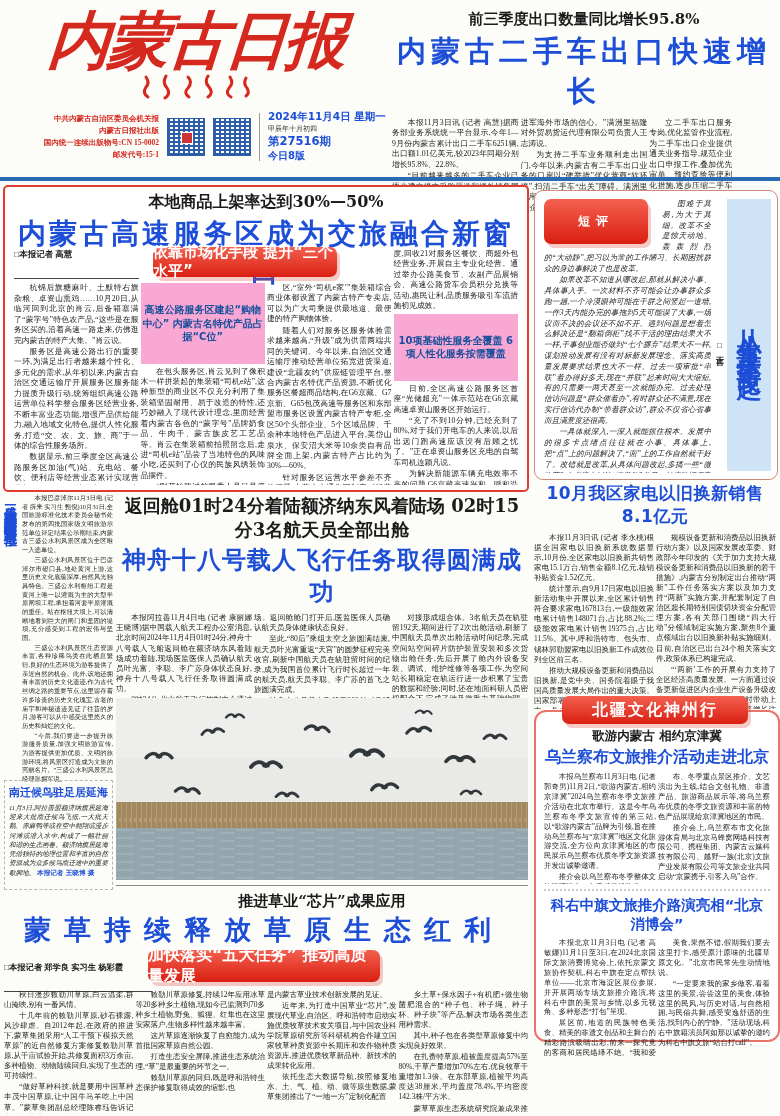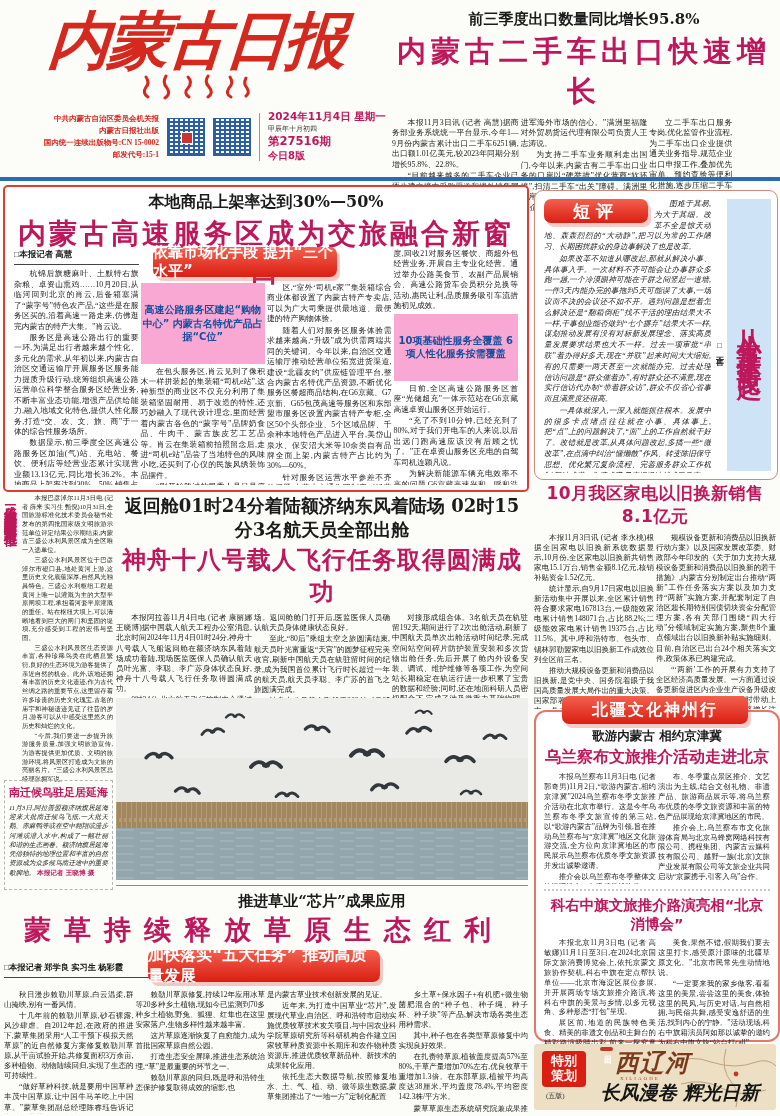--- a/index.html
+++ b/index.html
@@ -1,34 +1,34 @@
 <!DOCTYPE html>
 <html><head>
 <meta charset="utf-8">
 <style>
   html,body{margin:0;padding:0;background:#e8e8e8}
   #page{position:relative;width:780px;height:1116px;margin:0 auto;background:#fcfcf9;overflow:hidden;
         font-family:"Liberation Serif","DejaVu Serif",serif;color:#1b1b1b}
-  .hd{font-family:"DejaVu Sans","Liberation Sans",sans-serif;font-weight:bold;color:#be185d}
+  .hd{font-family:"DejaVu Sans","Liberation Sans",sans-serif;font-weight:bold;color:#1d4ed8}
   .serif-hd{font-family:"DejaVu Serif","Liberation Serif",serif;font-weight:bold}
   .abs{position:absolute}
   .cols{display:flex;gap:2px}
   .col{flex:1;min-width:0}
   .body-txt{font-size:7.8px;line-height:1.34;text-align:justify;color:#222}
   .para{margin:0 0 1px 0;text-indent:2em}
   .cont > .para:first-child{text-indent:0}
   .turn{text-align:right;font-weight:bold;font-size:7.8px;margin-top:1px}
   .kai{font-style:italic}
   .vert{writing-mode:vertical-rl}
   .banner{background:linear-gradient(180deg,#f4604f,#d91f12);color:#fff;border-radius:7px;
           display:flex;align-items:center;justify-content:center;
           box-shadow:3px 4px 0 rgba(226,80,66,.30);font-family:"DejaVu Sans",sans-serif;font-weight:bold}
   .subhead{color:#174f9c;background:#f9a8d4;font-weight:bold;text-align:center;padding:20px 2px;
            margin:0 0 3px 0;font-family:"DejaVu Sans",sans-serif;font-size:10px;line-height:1.35}
-  .byline{font-weight:bold;font-size:8.5px;border-bottom:1px solid #444;padding-bottom:4px;margin-bottom:4px}
+  .byline{font-weight:bold;font-size:8.5px;border-bottom:1px solid #444;padding-bottom:18px;margin-bottom:4px}
   .qr{background-color:#fff;border:1px solid currentColor;
       background-image:repeating-linear-gradient(0deg,currentColor 0 2px,transparent 2px 4px),
                        repeating-linear-gradient(90deg,currentColor 0 2px,transparent 2px 5px)}
   .redbox{border:2.5px solid #e23b30;border-radius:5px;background:#fff}
   .dotted-div{border-top:2px dotted #c9c9c9}
 </style>
 </head>
 <body>
 
 <div id="page">
@@ -130,21 +130,21 @@
           </div>
 
       </div>
     </div>
   </div>
 
   <div class="abs" style="left:534px;top:190px;width:242px;height:288px;border:1.5px solid #d08a7a;border-radius:9px;background:#fff">
     <div class="abs vert hd" style="right:6px;top:8px;bottom:8px;width:44px;background:#cfe3f7;font-size:25px;display:flex;align-items:center;justify-content:center;letter-spacing:7px">从小事具体事改起</div>
     <div class="abs vert" style="right:53px;top:150px;font-size:8px;font-weight:bold">□正言</div>
     <div class="abs kai" style="left:9px;right:66px;top:8px;bottom:6px;font-size:7.6px;line-height:1.42;text-align:justify;overflow:hidden">
-      <div class="banner" style="float:left;width:104px;height:24px;font-size:17px;letter-spacing:6px;margin:0 6px 3px 0;font-style:normal">短评</div>
+      <div class="banner" style="float:left;width:104px;height:45px;font-size:12px;letter-spacing:6px;margin:0 14px 3px 0;font-style:normal">短评</div>
       <div>
           <p class="para">图难于其易,为大于其细。改革不全是惊天动地、轰轰烈烈的“大动静”,把习以为常的工作陋习、长期困扰群众的身边事解决了也是改革。</p>
           <p class="para">如果改革不知道从哪改起,那就从解决小事、具体事入手。一次材料不齐可能会让办事群众多跑一趟,一个冷漠眼神可能在干群之间竖起一道墙,一件3天内能办完的事拖到5天可能误了大事,一场议而不决的会议还不如不开。遇到问题是想着怎么解决还是“翻箱倒柜”找不干活的理由结果大不一样,干事创业能否做到“七个摒弃”结果大不一样,谋划推动发展有没有对标新发展理念、落实高质量发展要求结果也大不一样。过去一项审批“串联”着办得好多天,现在“并联”起来时间大大缩短,有的只需要一两天甚至一次就能办完。过去处理信访问题是“群众催着办”,有时群众还不满意,现在实行信访代办制“带着群众访”,群众不仅省心省事而且满意度还很高。</p>
           <p class="para">一具体就深入,一深入就能抓住根本。发展中的很多卡点堵点往往就在小事、具体事上,把“点”上的问题解决了,“面”上的工作自然就干好了。改错就是改革,从具体问题改起,多搞一些“微改革”,在点滴中纠治“慵懒散”作风、转变陈旧保守思想、优化繁冗复杂流程、完善服务群众工作机制,聚沙成塔、集腋成裘,量变慢慢地就成了质变。</p>
         </div>
     </div>
   </div>
 
   <div class="abs" style="left:534px;top:482px;width:242px;height:208px">
     <div class="hd" style="text-align:center;font-size:17px;letter-spacing:0.5px">10月我区家电以旧换新销售8.1亿元</div>
@@ -193,41 +193,20 @@
               <p class="para">美食,果然不错,假期我们要去这里打卡,感受原汁原味的北疆草原文化。”北京市民常先生动情地说。</p>
               <p class="para">“一定要来我的家乡做客,看看这里的美景,尝尝这里的美食,体验这里的民风,与历史对话,与自然相拥,与民俗共舞,感受安逸舒适的生活,找到内心的宁静。”活动现场,科右中旗籍演员阿如那以诚挚的邀约为科右中旗文旅“站台打call”。</p>
             </div>
 
         </div>
       </div>
     </div>
   </div>
   <div class="banner abs" style="left:562px;top:696px;width:186px;height:28px;font-size:16px;letter-spacing:2px;z-index:3">北疆文化神州行</div>
 
-  <div class="abs" style="left:534px;top:1044px;width:242px;height:66px;background:#ecdfc4;border-radius:3px;overflow:hidden">
-    <svg class="abs" style="right:0;top:0" width="110" height="66" viewBox="0 0 110 66">
-      <g stroke="#b3936b" stroke-width="1" fill="none" opacity="0.8">
-        <path d="M5 20 q20 -10 40 -2 q25 8 45 0 q12 -4 20 4"></path>
-        <path d="M15 40 q22 -6 40 4 q20 10 45 2"></path>
-        <path d="M60 5 q-6 20 6 34 q8 10 4 24"></path>
-      </g>
-      <circle cx="70" cy="30" r="2.4" fill="#c0392b"></circle>
-    </svg>
-    <div class="abs" style="left:8px;top:7px;width:44px;height:36px;background:#d91f12;border-radius:4px;color:#fff;display:flex;flex-direction:column;align-items:center;justify-content:center;font-family:'DejaVu Sans',sans-serif;font-weight:bold;font-size:13px;line-height:1.15">
-      <span>特别</span>
-      <span>策划</span>
-    </div>
-    <div class="abs" style="left:12px;top:47px;font-size:7px;color:#333">(五版)</div>
-    <div class="abs" style="left:66px;top:3px;display:flex;align-items:flex-start">
-      <span class="vert" style="font-size:8px;font-weight:bold;color:#fff;background:#c0392b;padding:2px 1px;border-radius:2px">日出</span>
-      <span style="font-family:'DejaVu Serif',serif;font-style:italic;font-weight:bold;font-size:24px;color:#7a3b1d;margin-left:2px;letter-spacing:1px">西辽河</span>
-    </div>
-    <div class="abs" style="left:86px;top:32px;font-size:5px;color:#c0392b;letter-spacing:2px">XILIAOHE</div>
-    <div class="abs" style="left:56px;top:36px;width:180px;text-align:center;font-family:'DejaVu Serif',serif;font-style:italic;font-weight:bold;font-size:19px;color:#151515">长风漫卷 辉光日新</div>
-  </div>
 
   <div class="abs" style="left:4px;top:494px;width:109px;height:306px;display:flex;gap:5px">
     <div class="vert hd" style="font-size:13px;letter-spacing:1.5px;line-height:1.0;height:300px">三盛公水利风景区入选国家级文明旅游示范单位</div>
     <div class="body-txt" style="flex:1;font-size:6.3px;line-height:1.38;overflow:hidden">
         <p class="para">本报巴彦淖尔11月3日电 (记者 薛来 实习生 甄倪)10月31日,全国旅游标准化技术委员会秘书处发布的第四批国家级文明旅游示范单位评定结果公示期结束,内蒙古三盛公水利风景区成为全区唯一入选单位。</p>
         <p class="para">三盛公水利风景区位于巴彦淖尔市磴口县,地处黄河上游,这里历史文化底蕴深厚,自然风光独具特色。三盛公水利枢纽工程是黄河上唯一以灌溉为主的大型平原闸坝工程,承担着河套平原灌溉的重任。站在枢纽大坝上,可以清晰地看到巨大的闸门和坚固的堤坝,充分感受到工程的宏伟与坚固。</p>
         <p class="para">三盛公水利风景区生态资源丰富,各种珍稀鸟类在此栖息繁衍,良好的生态环境为游客提供了亲近自然的机会。此外,该地还拥有丰富的历史文化遗迹,作为古代丝绸之路的重要节点,这里留存着许多珍贵的历史文化瑰宝,古老的庙宇和神秘遗迹见证了往昔的岁月,游客可以从中感受这里悠久的历史和灿烂的文化。</p>
         <p class="para">“今后,我们要进一步提升旅游服务质量,加强文明旅游宣传,为游客提供更加优质、文明的旅游环境,将风景区打造成为文旅的亮丽名片。”三盛公水利风景区总经理张拥军说。</p>
       </div>
   </div>

